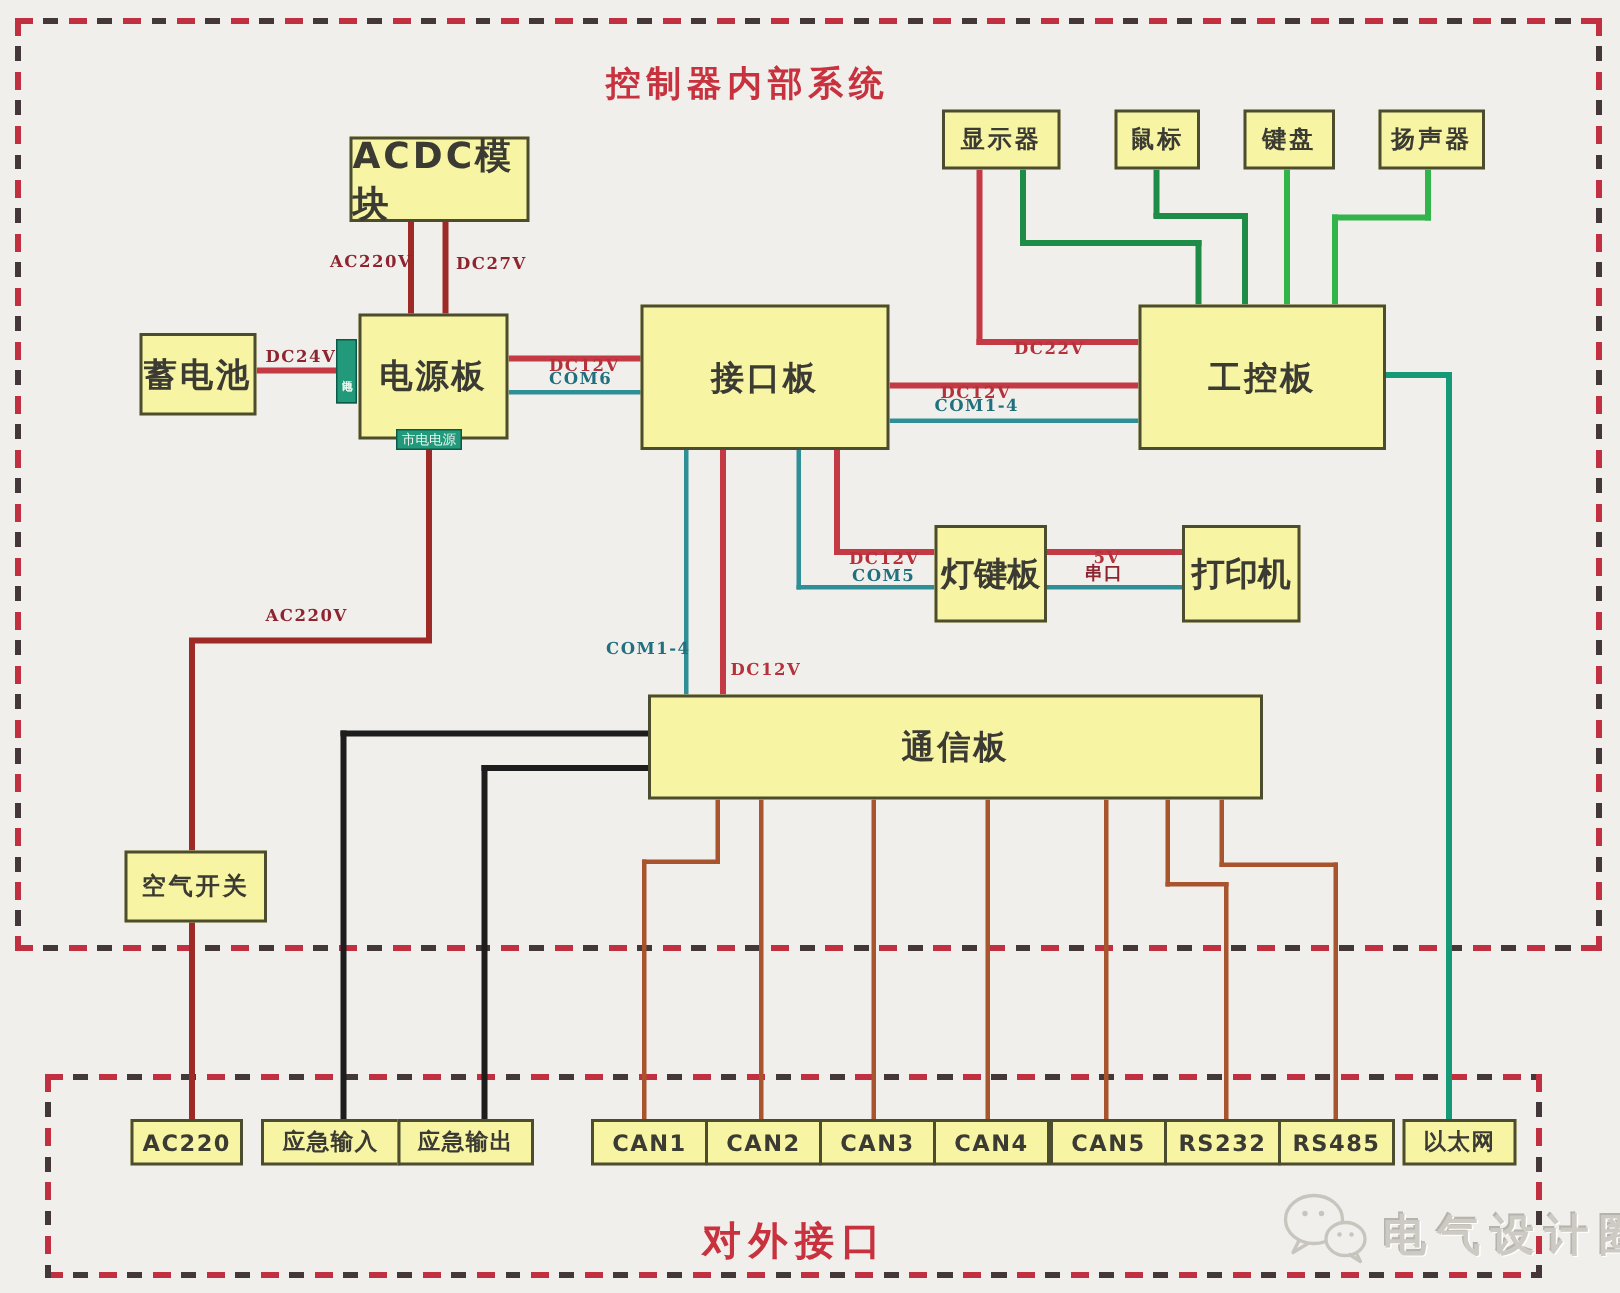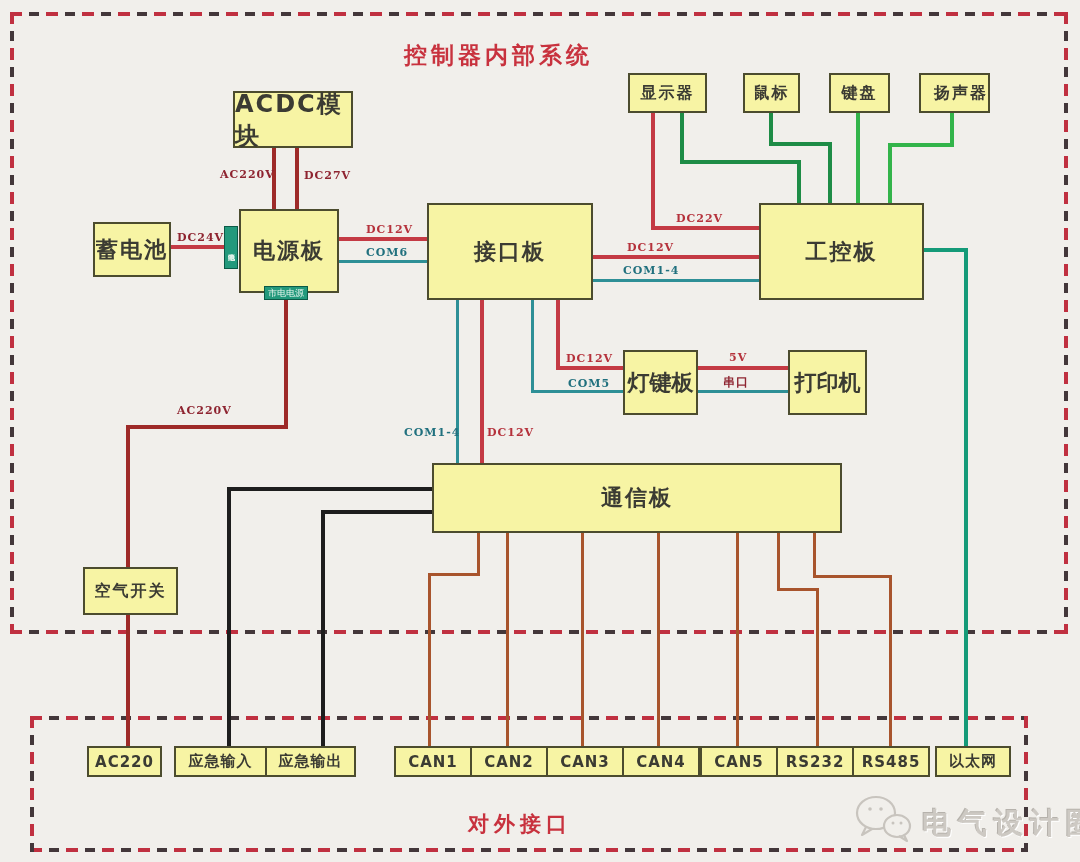--- a/index.html
+++ b/index.html
@@ -25,21 +25,21 @@
   
   .w{position:absolute;}
   .c-dkred{background:#9e2a28;} .c-red{background:#c43a44;}
   .c-teal{background:#2e8f96;} .c-eth{background:#159a78;}
   .c-dgrn{background:#1e8c46;} .c-grn{background:#33b44a;}
   .c-blk{background:#1d1d1d;}  .c-can{background:#a8542c;}
 
   
   .lbl{position:absolute;font-size:11px;font-weight:bold;letter-spacing:1px;
     font-family:"DejaVu Serif","Liberation Serif",serif;white-space:nowrap;}
-  .t-red{color:#b5323c;} .t-dkred{color:#8e2430;} .t-teal{color:#20707e;}
+  .t-red{color:#b5323c;margin-top:14px;} .t-dkred{color:#8e2430;} .t-teal{color:#20707e;}
 
   .title{position:absolute;font-weight:bold;color:#c8323e;white-space:nowrap;}
 
   .watermark-text{position:absolute;font-size:29px;font-weight:bold;letter-spacing:7px;
     color:#cdc9c3;text-shadow:1px 1px 0 #ffffff,-1px -1px 0 #b6b2ac;white-space:nowrap;}
 </style>
 </head>
 <body>
 
 <div id="canvas">
@@ -48,21 +48,21 @@
   <div class="dash-h" style="left:10px;top:630px;width:1058px;"></div>
   <div class="dash-v" style="left:10px;top:12px;height:622px;"></div>
   <div class="dash-v" style="left:1064px;top:12px;height:622px;"></div>
 
   <div class="dash-h" style="left:30px;top:716px;width:998px;"></div>
   <div class="dash-h" style="left:30px;top:848px;width:998px;"></div>
   <div class="dash-v" style="left:30px;top:716px;height:136px;"></div>
   <div class="dash-v" style="left:1024px;top:716px;height:136px;"></div>
 
   <div class="title" style="left:404px;top:40px;font-size:23px;letter-spacing:4px;">控制器内部系统</div>
-  <div class="title" style="left:468px;top:810px;font-size:21px;letter-spacing:5px;">对外接口</div>
+  <div class="title" style="left:468px;top:810px;font-size:26px;letter-spacing:5px;">对外接口</div>
 
   <div class="w c-dkred" style="left:272px;top:148px;width:4px;height:62px;"></div>
   <div class="w c-dkred" style="left:295px;top:148px;width:4px;height:62px;"></div>
 
   <div class="w c-red" style="left:171px;top:245px;width:54px;height:4px;"></div>
 
   <div class="w c-red" style="left:339px;top:237px;width:89px;height:4px;"></div>
   <div class="w c-teal" style="left:339px;top:260px;width:89px;height:3px;"></div>
 
   <div class="w c-red" style="left:593px;top:255px;width:166px;height:4px;"></div>
@@ -139,21 +139,21 @@
     </div>
   <div class="box fs16" style="left:628px;top:73px;width:79px;height:40px;">
       <span>显示器</span>
     </div>
   <div class="box fs16" style="left:743px;top:73px;width:57px;height:40px;">
       <span>鼠标</span>
     </div>
   <div class="box fs16" style="left:829px;top:73px;width:61px;height:40px;">
       <span>键盘</span>
     </div>
-  <div class="box fs16" style="left:919px;top:73px;width:71px;height:40px;justify-content:flex-end;">
+  <div class="box fs16" style="left:919px;top:73px;width:71px;height:40px;">
       <span>扬声器</span>
     </div>
   <div class="box fs18" style="left:623px;top:350px;width:75px;height:65px;letter-spacing:0;">
       <span>灯键板</span>
     </div>
   <div class="box fs18" style="left:788px;top:350px;width:79px;height:65px;letter-spacing:0;">
       <span>打印机</span>
     </div>
   <div class="box fs18" style="left:432px;top:463px;width:410px;height:70px;">
       <span>通信板</span>

